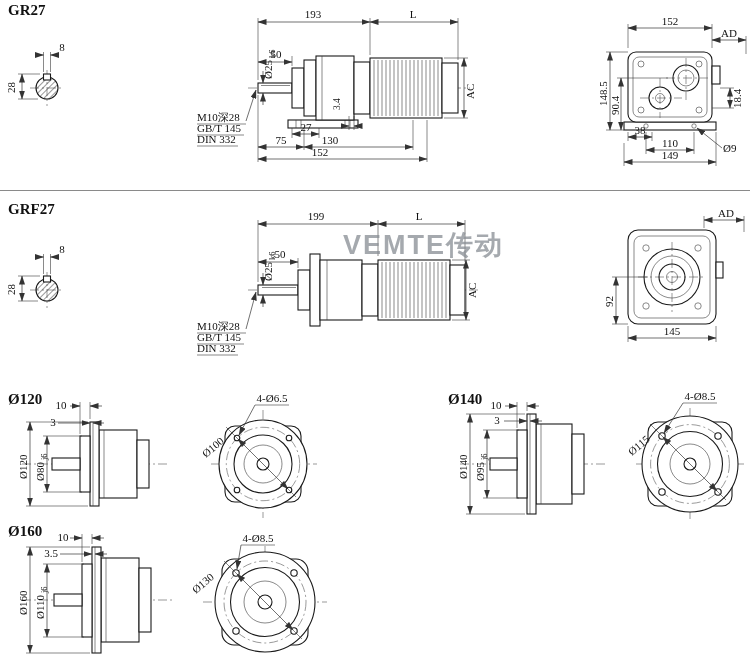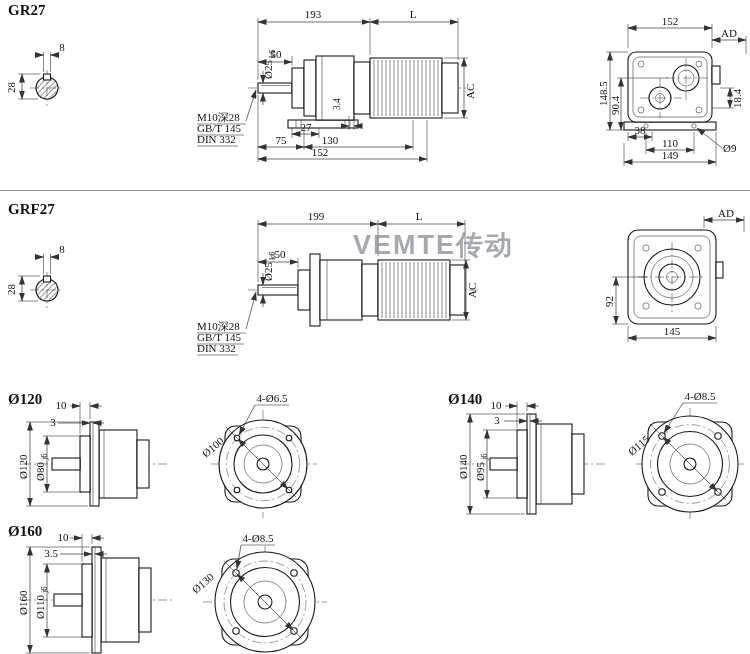--- a/index.html
+++ b/index.html
@@ -25,21 +25,21 @@
 <body>
 
 <div class="canvas">
 
   <div class="sec-title" style="left:8px;top:2px">GR27</div>
   <div class="sec-title" style="left:8px;top:201px">GRF27</div>
   <div class="sec-title" style="left:8px;top:391px">Ø120</div>
   <div class="sec-title" style="left:448px;top:391px">Ø140</div>
   <div class="sec-title" style="left:8px;top:523px">Ø160</div>
   <div class="divider" style="top:190px"></div>
-  <div class="wm" style="left:353px;top:227px">VEMTE传动</div>
+  <div class="wm" style="left:343px;top:227px">VEMTE传动</div>
 
   <svg width="750" height="190" style="top:0">
     <defs>
       <marker id="ae" markerWidth="9" markerHeight="6" refX="8.5" refY="3" orient="auto" markerUnits="userSpaceOnUse">
         <path d="M0,0 L9,3 L0,6 Z" fill="#333"></path>
       </marker>
       <marker id="as" markerWidth="9" markerHeight="6" refX="0.5" refY="3" orient="auto" markerUnits="userSpaceOnUse">
         <path d="M9,0 L0,3 L9,6 Z" fill="#333"></path>
       </marker>
       <pattern id="hatch" width="4" height="4" patternUnits="userSpaceOnUse" patternTransform="rotate(45)">

